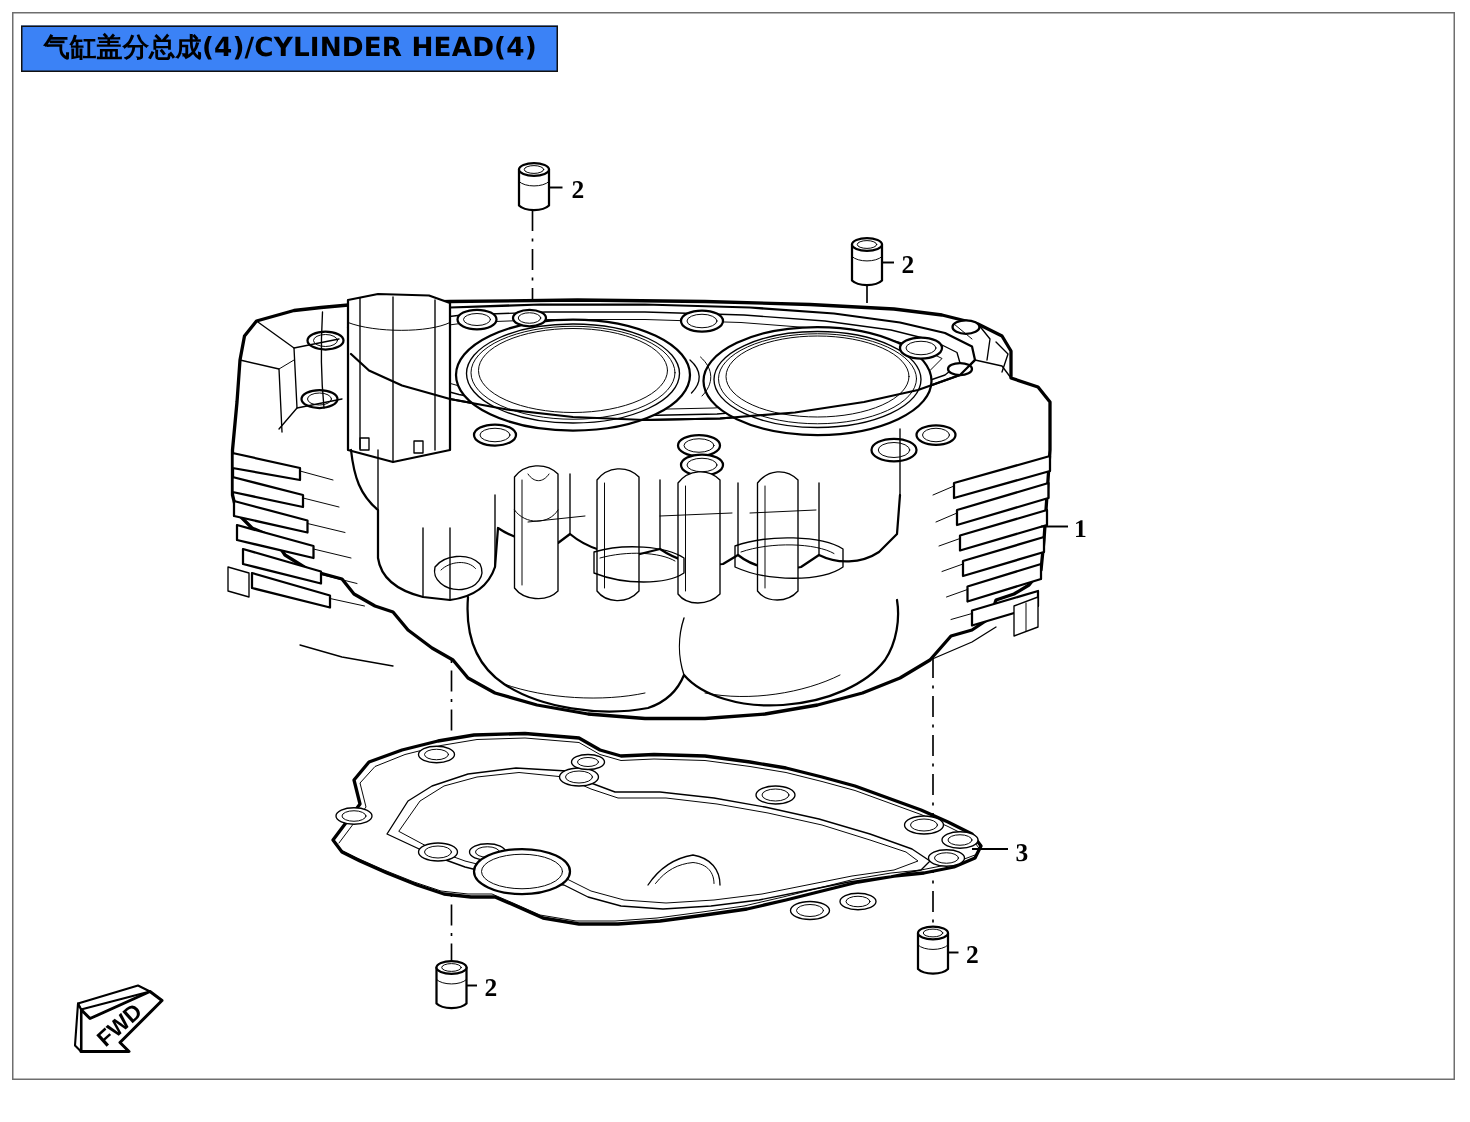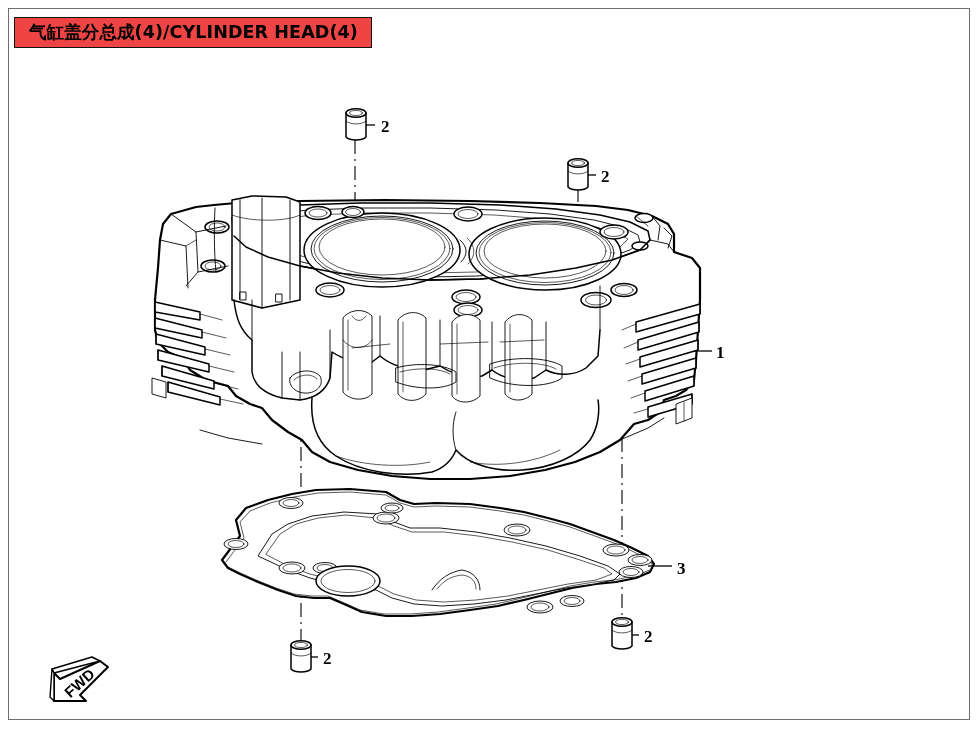--- a/index.html
+++ b/index.html
@@ -15,21 +15,21 @@
   }
   .page-frame{
     position:absolute;left:8px;top:8px;width:962px;height:712px;
     border:1.4px solid #6e6e6e;box-sizing:border-box;
     pointer-events:none;
   }
   .title-box{
     position:absolute;left:14px;top:17px;
     height:31px;box-sizing:border-box;
     border:1.3px solid #111;
-    background:#ef4444;
+    background:#3b82f6;
     display:flex;align-items:center;
     padding:0 13px 0 14px;
   }
   .title-text{
     font-size:17.5px;font-weight:bold;letter-spacing:0.1px;
     white-space:nowrap;line-height:1;
     font-family:"DejaVu Sans","Liberation Sans",sans-serif;
   }
   .callout{
     position:absolute;

